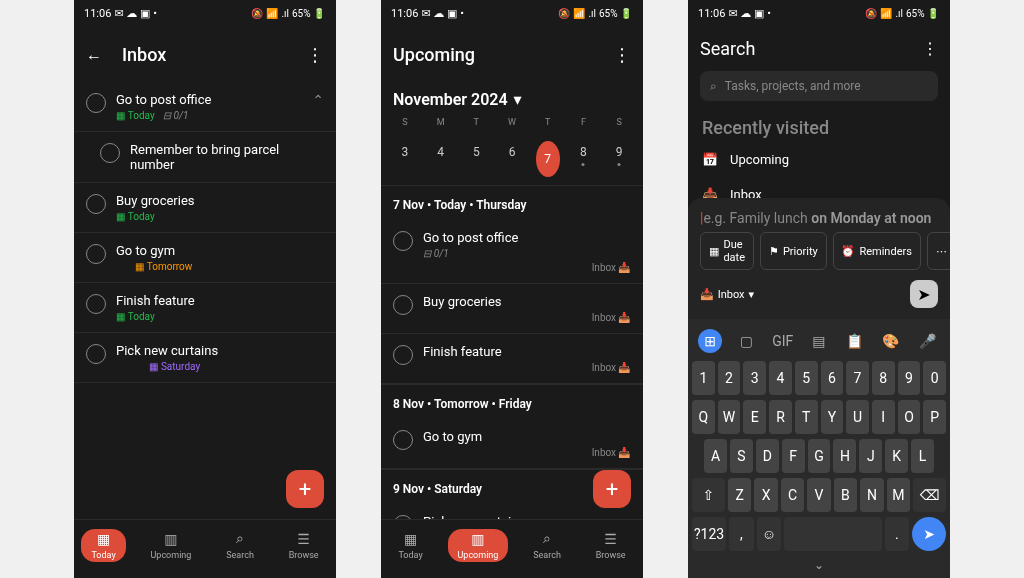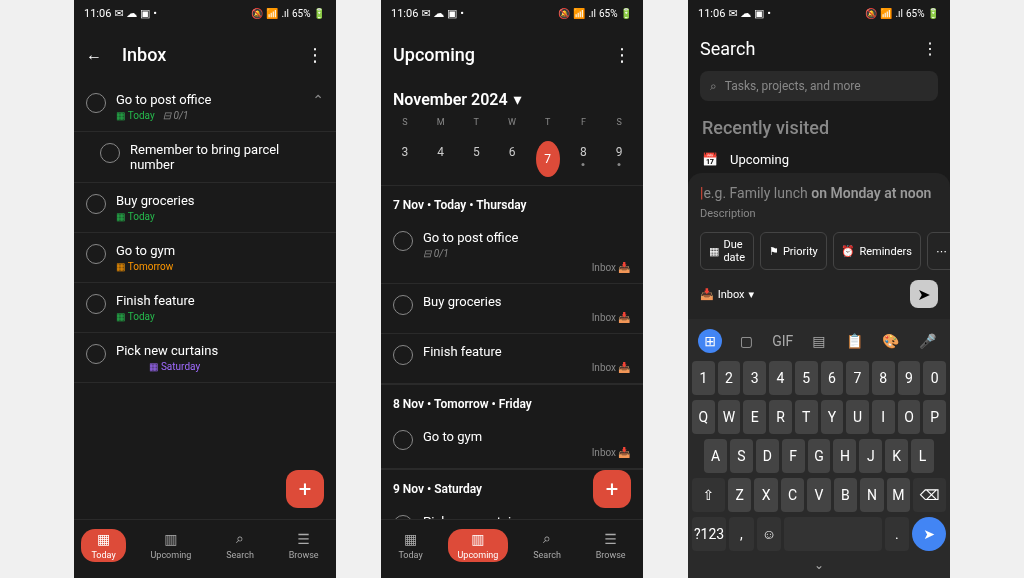--- a/index.html
+++ b/index.html
@@ -95,21 +95,21 @@
   gap: 8px;
   font-size: 10px;
   align-items: center;
 }
 .date-chip {
   display: flex;
   gap: 3px;
   align-items: center;
 }
 .date-chip.today { color: #25b84c; }
-.date-chip.tomorrow { color: #ff9800; }
+.date-chip.tomorrow { color: #ff9800; margin-left: 19px; }
 .date-chip.saturday { color: #a06bff; padding-left: 33px; }
 .subtask-count {
   color: #888;
   font-style: italic;
 }
 .expand {
   color: #888;
   font-size: 14px;
 }
 .fab {
@@ -604,21 +604,20 @@
         <div class="recent-item">
           <span class="icon">📥</span>
           <span>Inbox</span>
         </div>
       </div>
 
   <div class="quick-add" style="bottom:258px;">
     <div class="qa-title-row">
       <span class="cursor">|</span><span>e.g. Family lunch</span> <span class="bold">on Monday at noon</span>
     </div>
-    <div class="qa-desc">Description</div>
     <div class="qa-chips">
       <div class="qa-chip">
             <span>▦</span>
             <span>Due date</span>
           </div>
       <div class="qa-chip">
             <span>⚑</span>
             <span>Priority</span>
           </div>
       <div class="qa-chip">

